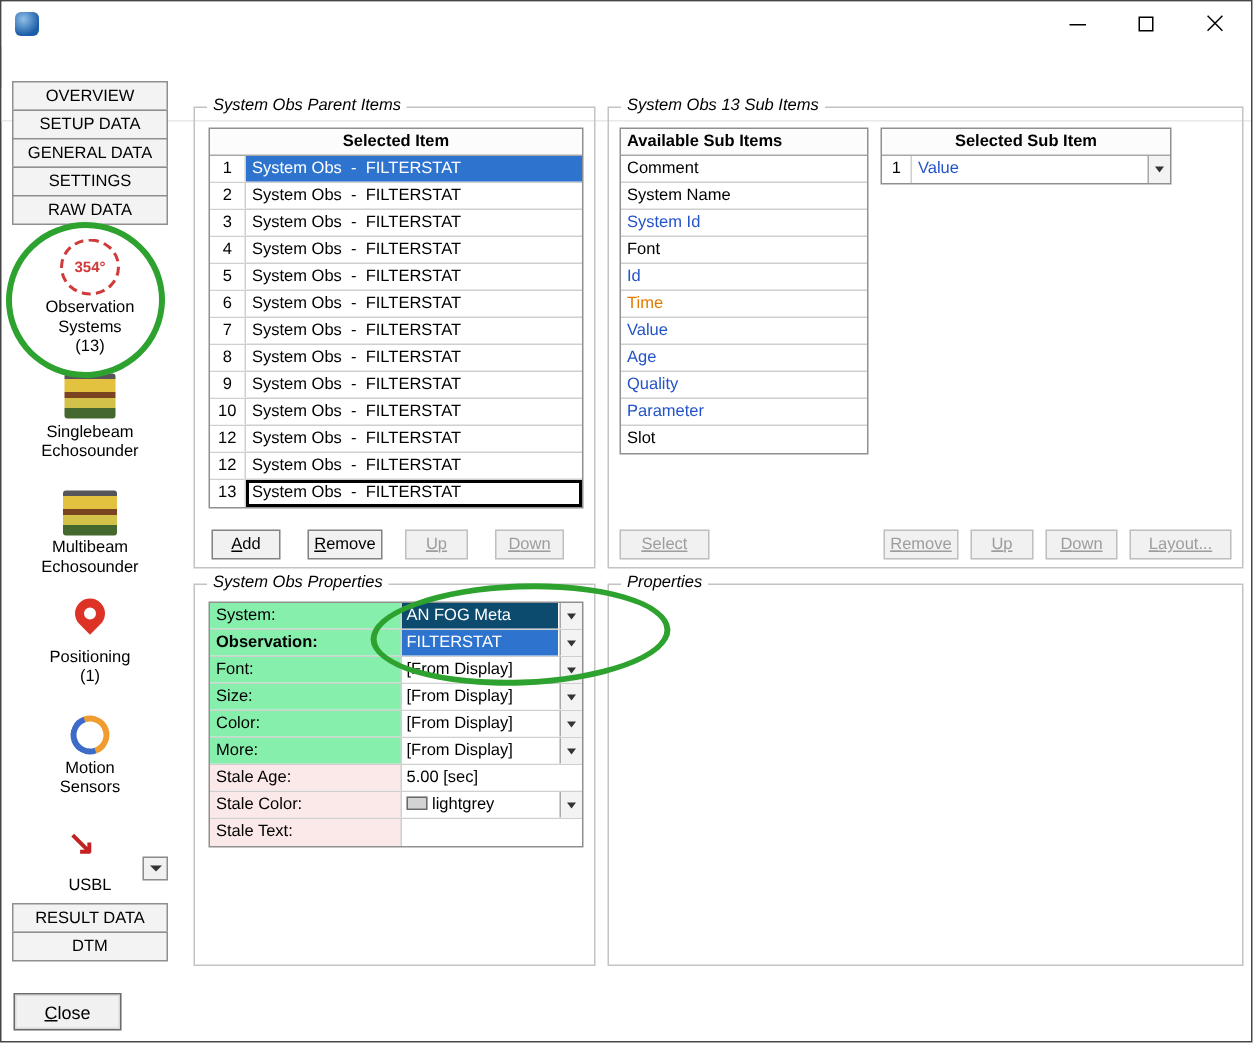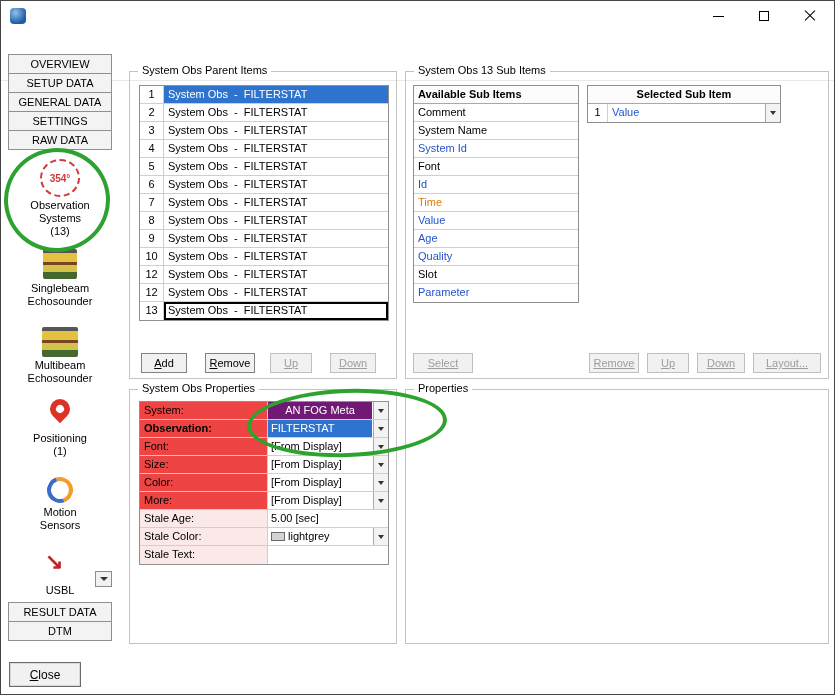--- a/index.html
+++ b/index.html
@@ -41,34 +41,34 @@
     border-radius:50% 50% 50% 0; transform:rotate(-45deg); }
   .pin-icon::after { content:""; position:absolute; left:6px; top:6px; width:8px; height:8px; background:#fff; border-radius:50%; }
   .motion-icon { position:absolute; left:46px; top:476px; width:26px; height:26px; border-radius:50%;
     border:4px solid #f09c2e; border-left-color:#3c6cc8; border-bottom-color:#3c6cc8; transform:rotate(25deg); }
   .usbl-icon { position:absolute; left:44px; top:550px; font-size:22px; font-weight:bold; color:#c42222; line-height:22px; }
   .mini-combo { position:absolute; left:94px; top:570px; width:17px; height:16px; background:#f1f1f1;
     border:1px solid #8c8c8c; display:flex; align-items:center; justify-content:center; }
   .tri { width:0; height:0; border-left:4px solid transparent; border-right:4px solid transparent; border-top:4px solid #333; }
   
   .group { position:absolute; border:1px solid #c3c3c3; }
-  .gtitle { position:absolute; top:-8px; left:8px; background:#fff; padding:0 4px; font-size:11px; white-space:pre; }
+  .gtitle { position:absolute; top:-8px; left:8px; background:#fff; padding:0 4px; font-size:11px; white-space:pre;font-style:italic; }
   
   .grid { position:absolute; background:#fff; border:1px solid #909090; }
   .thead { height:18px; line-height:17px; font-weight:bold; text-align:center; border-bottom:1px solid #a8a8a8; background:#fcfcfc; }
   .trow { display:flex; height:18px; border-bottom:1px solid #cfcfcf; }
   .trow:last-child { border-bottom:none; }
   .tnum { width:24px; border-right:1px solid #cfcfcf; text-align:center; line-height:17px; background:#fff; }
   .tcell { flex:1; padding:1px 4px; line-height:15px; white-space:pre; overflow:hidden; }
   .tcell.sel { color:#fff; }
   .tcell.focus { box-shadow:inset 0 0 0 2px #000; }
   
   .prow { display:flex; height:18px; border-bottom:1px solid #cfcfcf; }
   .prow:last-child { border-bottom:none; }
-  .plabel { width:128px; padding:1px 4px; line-height:15px; border-right:1px solid #cfcfcf; background:#ef4444; white-space:pre; }
+  .plabel { width:128px; padding:1px 4px; line-height:15px; border-right:1px solid #cfcfcf; background:#86efac; white-space:pre; }
   .plabel.bold { font-weight:bold; }
   .plabel.stale { background:#fbe9e9; }
   .pval { flex:1; position:relative; line-height:15px; background:#fff; }
   .pval-text { position:absolute; left:0; right:16px; top:0; bottom:0; padding:1px 3px; white-space:pre; overflow:hidden; }
   .pval-sel { color:#fff; }
   .combo-arrow { position:absolute; right:0; top:0; bottom:0; width:15px; background:#f3f3f3;
     border-left:1px solid #a9a9a9; display:flex; align-items:center; justify-content:center; }
   .combo-arrow .tri { border-left-width:3.5px; border-right-width:3.5px; }
   .swatch { display:inline-block; width:14px; height:9px; border:1px solid #6a6a6a; margin:0 3px 0 0; vertical-align:-1px; }
   
@@ -152,20 +152,21 @@
   <div class="module-label" style="top:583px">USBL</div>
 
   <div class="nav-btn" style="top:601px">RESULT DATA</div>
   <div class="nav-btn" style="top:620px">DTM</div>
 
   <div class="group" style="left:128px; top:70px; width:268px; height:308px">
     <span class="gtitle">System Obs Parent Items</span>
   </div>
 
   <div class="grid" style="left:138px; top:84px; width:250px">
+    <div class="thead">Selected Item</div>
     <div class="trow">
       <div class="tnum">1</div>
       <div class="tcell sel" style="background: rgb(46, 116, 207);">System Obs  -  FILTERSTAT</div>
     </div>
     <div class="trow">
       <div class="tnum">2</div>
       <div class="tcell">System Obs  -  FILTERSTAT</div>
     </div>
     <div class="trow">
       <div class="tnum">3</div>
@@ -227,21 +228,21 @@
     </div>
 
   <div class="group" style="left:128px; top:388px; width:268px; height:255px">
     <span class="gtitle">System Obs Properties</span>
   </div>
 
   <div class="grid" style="left:138px; top:400px; width:250px">
     <div class="prow">
       <div class="plabel">System:</div>
       <div class="pval">
-        <div class="pval-text pval-sel" style="background: #701a75; text-align: center;">AN FOG Meta</div>
+        <div class="pval-text pval-sel" style="background: #0c4a6e;">AN FOG Meta</div>
         <div class="combo-arrow">
             <span class="tri"></span>
           </div>
       </div>
     </div>
     <div class="prow">
       <div class="plabel bold">Observation:</div>
       <div class="pval">
         <div class="pval-text pval-sel" style="background: rgb(46, 116, 207);">FILTERSTAT</div>
         <div class="combo-arrow">
@@ -316,22 +317,22 @@
     <div class="thead" style="text-align:left; padding-left:4px">Available Sub Items</div>
     <div class="avail-item" style="color: rgb(0, 0, 0);">Comment</div>
     <div class="avail-item" style="color: rgb(0, 0, 0);">System Name</div>
     <div class="avail-item" style="color: rgb(35, 83, 200);">System Id</div>
     <div class="avail-item" style="color: rgb(0, 0, 0);">Font</div>
     <div class="avail-item" style="color: rgb(35, 83, 200);">Id</div>
     <div class="avail-item" style="color: rgb(224, 123, 0);">Time</div>
     <div class="avail-item" style="color: rgb(35, 83, 200);">Value</div>
     <div class="avail-item" style="color: rgb(35, 83, 200);">Age</div>
     <div class="avail-item" style="color: rgb(35, 83, 200);">Quality</div>
+    <div class="avail-item" style="color: rgb(35, 83, 200);">Parameter</div>
     <div class="avail-item" style="color: rgb(0, 0, 0);">Slot</div>
-    <div class="avail-item" style="color: rgb(35, 83, 200);">Parameter</div>
   </div>
 
   <div class="grid" style="left:586px; top:84px; width:194px">
     <div class="thead">Selected Sub Item</div>
     <div class="srow">
       <div class="snum">1</div>
       <div class="sval">
         <span style="color: rgb(35, 83, 200);">Value</span>
         <div class="combo-arrow">
             <span class="tri"></span>

